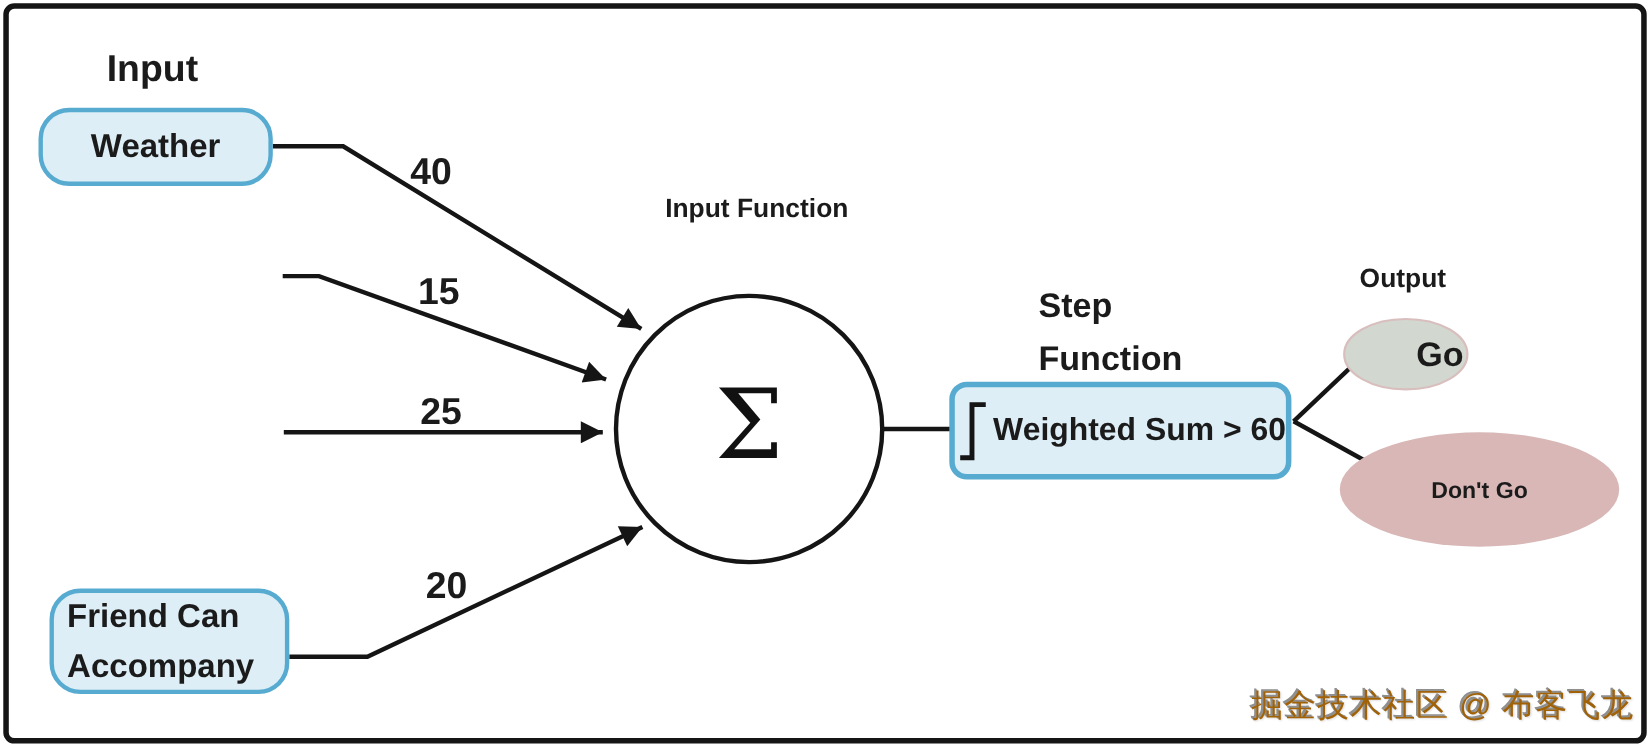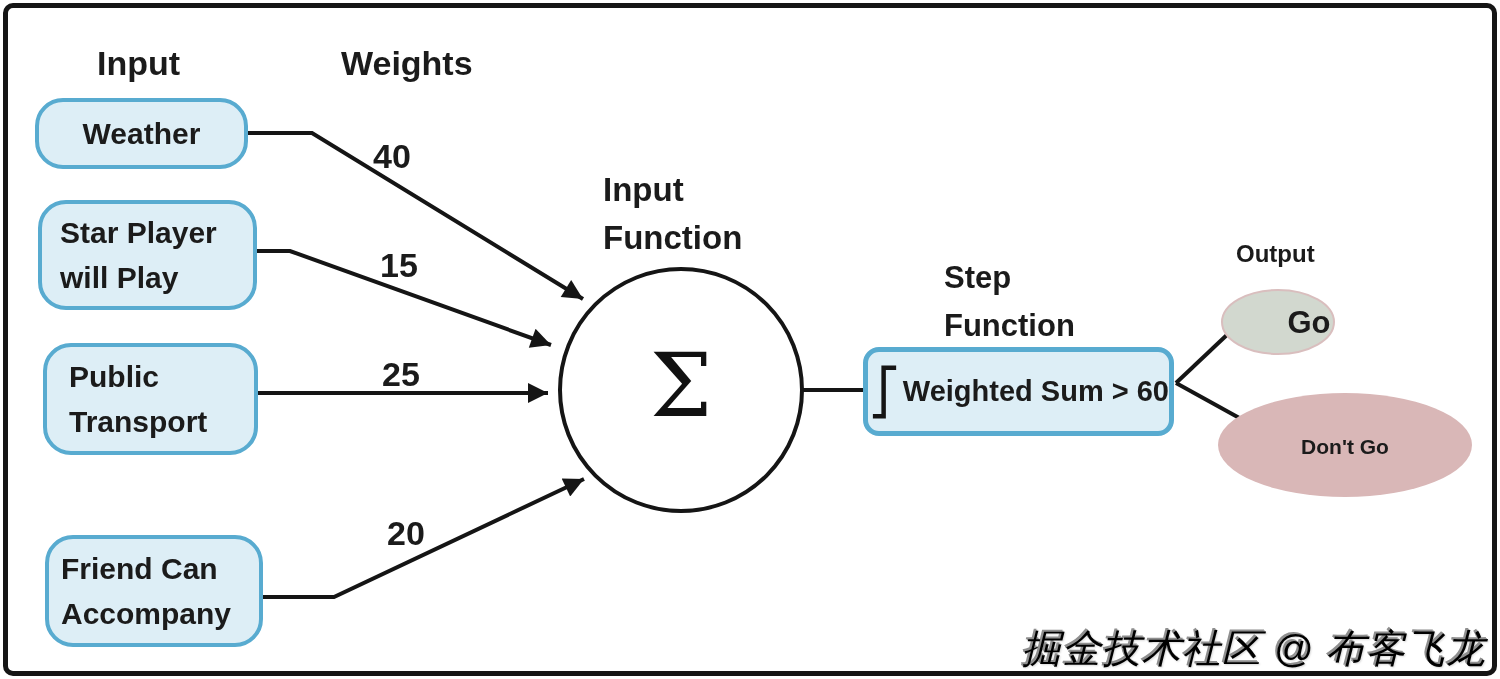--- a/index.html
+++ b/index.html
@@ -33,23 +33,22 @@
   .stepbox{
     position:absolute;left:863px;top:347px;width:311px;height:89px;
     background:var(--box-fill,#ddeef6);border:5px solid var(--box-border,#58abd0);
     border-radius:16px;box-sizing:border-box;
     display:flex;align-items:center;padding-left:4px;gap:4px;
   }
   .stepbox .txt{font-weight:700;font-size:29px;white-space:nowrap;}
   .ov-label{position:absolute;transform:translate(-50%,-50%);font-weight:700;}
   .watermark{
     position:absolute;right:14px;top:622px;
-    font-size:39px;font-weight:400;color:#000000;letter-spacing:1px;
+    font-size:29px;font-weight:400;color:#a16207;letter-spacing:1px;
     text-shadow:-2px -2px 0 #8f8f8f,-1px -1px 0 #9a9a9a,1px 1px 2px #d9d9d9;
-    font-style:italic;
   }
 </style>
 </head>
 <body>
 
 <div class="canvas">
 
   <svg class="layer">
     <defs>
       <marker id="arrow" viewBox="0 0 10 10" refX="10" refY="5" markerWidth="6" markerHeight="5" orient="auto">
@@ -62,41 +61,34 @@
     <polyline class="conn" points="263,597 334,597 584,479" marker-end="url(#arrow)"></polyline>
     <line class="conn" x1="802" y1="390" x2="866" y2="390"></line>
     <circle class="neuron-circle" cx="681" cy="390" r="121"></circle>
     <line class="conn" x1="1176" y1="383" x2="1230" y2="332"></line>
     <line class="conn" x1="1176" y1="383" x2="1243" y2="420"></line>
     <ellipse class="go-ellipse" cx="1278" cy="322" rx="56" ry="32"></ellipse>
     <ellipse class="dontgo-ellipse" cx="1345" cy="445" rx="127" ry="52"></ellipse>
   </svg>
 
   <div class="lbl heading" style="left:97px;top:44px;">Input</div>
-  <div class="lbl heading" style="left:341px;top:44px;">Weights</div>
 
   <div class="inbox" style="left:35px;top:98px;width:213px;height:71px;justify-content:center;">
     <span>Weather</span>
   </div>
-  <div class="inbox" style="left:38px;top:200px;width:219px;height:110px;padding-left:18px;">
-    <span style="white-space:normal;">Star Player will Play</span>
-  </div>
-  <div class="inbox" style="left:43px;top:343px;width:215px;height:112px;padding-left:22px;">
-    <span style="white-space:normal;">Public Transport</span>
-  </div>
-  <div class="inbox" style="left:45px;top:535px;width:218px;height:112px;padding-left:12px;">
+  <div class="inbox" style="left:45px;top:535px;width:218px;height:96px;padding-left:12px;">
     <span style="white-space:normal;">Friend Can Accompany</span>
   </div>
 
   <div class="lbl weight" style="left:373px;top:137px;">40</div>
   <div class="lbl weight" style="left:380px;top:246px;">15</div>
   <div class="lbl weight" style="left:382px;top:355px;text-align:right;">25</div>
   <div class="lbl weight" style="left:387px;top:514px;">20</div>
 
-  <div class="lbl two-line" style="left:603px;top:166px;width:170px;font-size:33px;">Input Function</div>
+  <div class="lbl two-line" style="left:603px;top:166px;width:170px;font-size:24px;text-align:center;">Input Function</div>
 
   <div class="sigma">Σ</div>
 
   <div class="lbl two-line" style="left:944px;top:254px;width:170px;font-size:31px;">Step Function</div>
 
   <div class="stepbox">
     <svg width="30" height="62" viewBox="0 0 30 62">
       <polyline points="27,4 13,4 13,58 1,58" fill="none" stroke="#151515" stroke-width="5"></polyline>
     </svg>
     <span class="txt">Weighted Sum &gt; 60</span>

